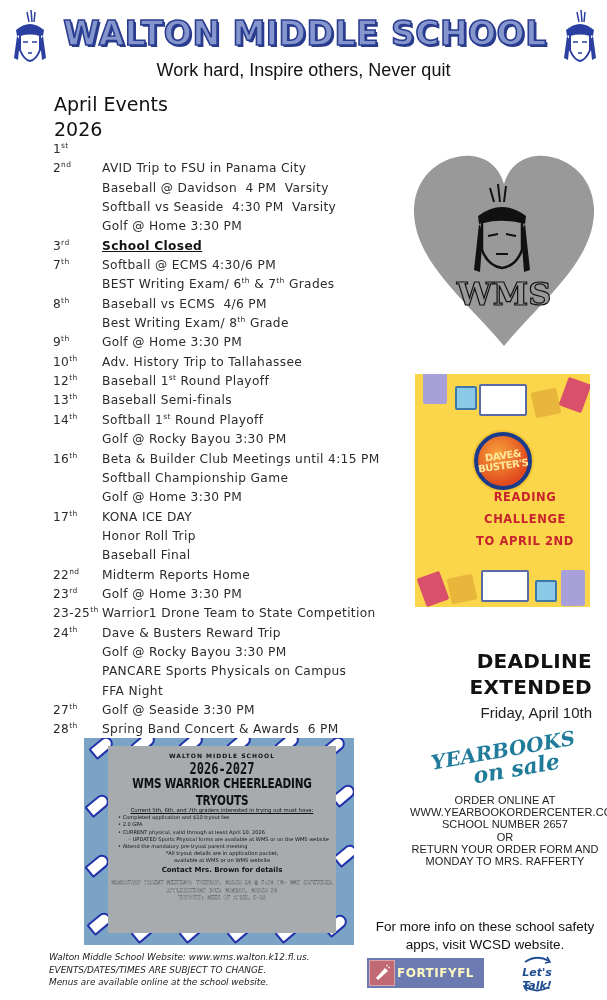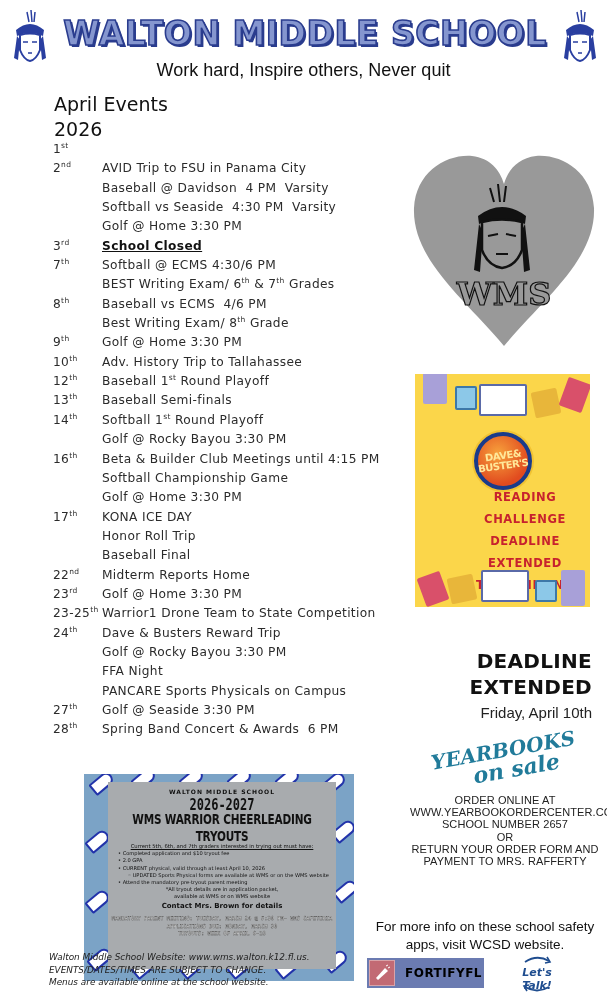--- a/index.html
+++ b/index.html
@@ -83,28 +83,28 @@
     color: #222; letter-spacing: 0.1px;
   }
 
   .safety-box { position: absolute; left: 370px; top: 918px; width: 230px; text-align: center; }
   .safety-text { font-family: "Liberation Sans", sans-serif; font-size: 13.5px; line-height: 18px; color: #111; }
   .fortify-btn {
     position: absolute; left: -3px; top: 40px; width: 117px; height: 30px; background: #6b7bb1;
     display: flex; align-items: center;
   }
   .fortify-icon { width: 26px; height: 26px; margin-left: 2px; background: #c26a74; border: 1px solid #d9a3a8; display: flex; align-items: center; justify-content: center; }
-  .fortify-label { font-family: "DejaVu Sans", sans-serif; font-weight: bold; font-size: 12px; color: #000000; margin-left: 10px; letter-spacing: 0.5px; }
+  .fortify-label { font-family: "DejaVu Sans", sans-serif; font-weight: bold; font-size: 12px; color: #fef9c3; margin-left: 2px; letter-spacing: 0.5px; }
   .letstalk {
     position: absolute; left: 137px; top: 36px; width: 60px; height: 40px; text-align: center;
   }
   .letstalk-label { font-family: "DejaVu Sans", sans-serif; font-weight: bold; font-size: 11px; color: #1f4d8f; margin-top: 12px; font-style: italic; }
 
   .cheer-flyer {
-    position: absolute; left: 84px; top: 774px; width: 270px; height: 207px; background: #7ba3c6; overflow: hidden;
+    position: absolute; left: 84px; top: 738px; width: 270px; height: 207px; background: #7ba3c6; overflow: hidden;
   }
   .megaphone { position: absolute; width: 24px; height: 14px; border: 2px solid #2233aa; background: #fff; border-radius: 2px 8px 8px 2px; transform: rotate(-40deg); }
   .cheer-panel {
     position: absolute; left: 24px; top: 8px; width: 228px; height: 187px; background: #a8abae;
     text-align: center; color: #111;
   }
   .cheer-school { font-family: "DejaVu Sans", sans-serif; font-weight: bold; font-size: 6px; margin-top: 6px; letter-spacing: 1px; }
   .cheer-year { font-family: "DejaVu Sans Mono", monospace; font-weight: bold; font-size: 12px; margin-top: 3px; transform: scaleY(1.3); }
   .cheer-title { font-family: "DejaVu Sans", sans-serif; font-weight: bold; font-size: 10.5px; margin-top: 3px; transform: scaleY(1.4); letter-spacing: -0.2px; }
   .cheer-sub { font-family: "DejaVu Sans", sans-serif; font-size: 5.3px; text-decoration: underline; margin-top: 4px; }
@@ -248,25 +248,25 @@
     <div class="event-row">
       <span class="event-date"><span>24</span><sup>th</sup></span>
       <span class="event-text">Dave &amp; Busters Reward Trip</span>
     </div>
     <div class="event-row">
       <span class="event-date"></span>
       <span class="event-text">Golf @ Rocky Bayou 3:30 PM</span>
     </div>
     <div class="event-row">
       <span class="event-date"></span>
+      <span class="event-text">PANCARE Sports Physicals on Campus</span>
+    </div>
+    <div class="event-row">
+      <span class="event-date"></span>
       <span class="event-text">FFA Night</span>
-    </div>
-    <div class="event-row">
-      <span class="event-date"></span>
-      <span class="event-text">PANCARE Sports Physicals on Campus</span>
     </div>
     <div class="event-row">
       <span class="event-date"><span>27</span><sup>th</sup></span>
       <span class="event-text">Golf @ Seaside 3:30 PM</span>
     </div>
     <div class="event-row">
       <span class="event-date"><span>28</span><sup>th</sup></span>
       <span class="event-text">Spring Band Concert &amp; Awards&nbsp;&nbsp;6 PM</span>
     </div>
   </div>
@@ -288,21 +288,20 @@
   <div class="book" style="left:40px;top:12px;width:22px;height:24px;background:#8cc8e8;border:2px solid #3d78a8;"></div>
   <div class="book" style="left:64px;top:10px;width:48px;height:32px;background:#fff;border:2px solid #5a6aa8;"></div>
   <div class="book" style="left:118px;top:16px;width:26px;height:26px;background:#e8b63a;transform:rotate(-12deg);"></div>
   <div class="book" style="left:148px;top:6px;width:24px;height:30px;background:#d9506a;transform:rotate(20deg);"></div>
   <div class="dave-logo">
     <span>DAVE&amp;</span>
     <span>BUSTER'S</span>
   </div>
   <div class="dave-text">
     <div>READING CHALLENGE</div>
-    <div>DEADLINE EXTENDED</div>
     <div>TO APRIL 2ND</div>
   </div>
   <div class="book" style="left:6px;top:200px;width:24px;height:30px;background:#d9506a;transform:rotate(-20deg);"></div>
   <div class="book" style="left:34px;top:202px;width:26px;height:26px;background:#e8b63a;transform:rotate(-12deg);"></div>
   <div class="book" style="left:66px;top:196px;width:48px;height:32px;background:#fff;border:2px solid #5a6aa8;"></div>
   <div class="book" style="left:120px;top:206px;width:22px;height:22px;background:#8cc8e8;border:2px solid #3d78a8;"></div>
   <div class="book" style="left:146px;top:196px;width:24px;height:36px;background:#a8a0d8;"></div>
 </div>
 
 <div class="deadline-box">
@@ -315,21 +314,21 @@
   <div class="yearbook-script">
     <span>YEARBOOKS</span>
     <span class="l2">on sale</span>
   </div>
   <div class="yearbook-lines">
     <div>ORDER ONLINE AT</div>
     <div>WWW.YEARBOOKORDERCENTER.COM</div>
     <div>SCHOOL NUMBER 2657</div>
     <div>OR</div>
     <div>RETURN YOUR ORDER FORM AND</div>
-    <div>PAYMENT TO MRS. RAFFERTY</div>
+    <div>MONDAY TO MRS. RAFFERTY</div>
   </div>
 </div>
 
 <div class="cheer-flyer" id="cheer-flyer">
     <div class="megaphone" style="left: 240px; top: 180px;"></div>
     <div class="megaphone" style="left: 192px; top: 186px;"></div>
     <div class="megaphone" style="left: 144px; top: 186px;"></div>
     <div class="megaphone" style="left: 96px; top: 186px;"></div>
     <div class="megaphone" style="left: 48px; top: 186px;"></div>
     <div class="megaphone" style="left: 4px; top: 178px;"></div>

